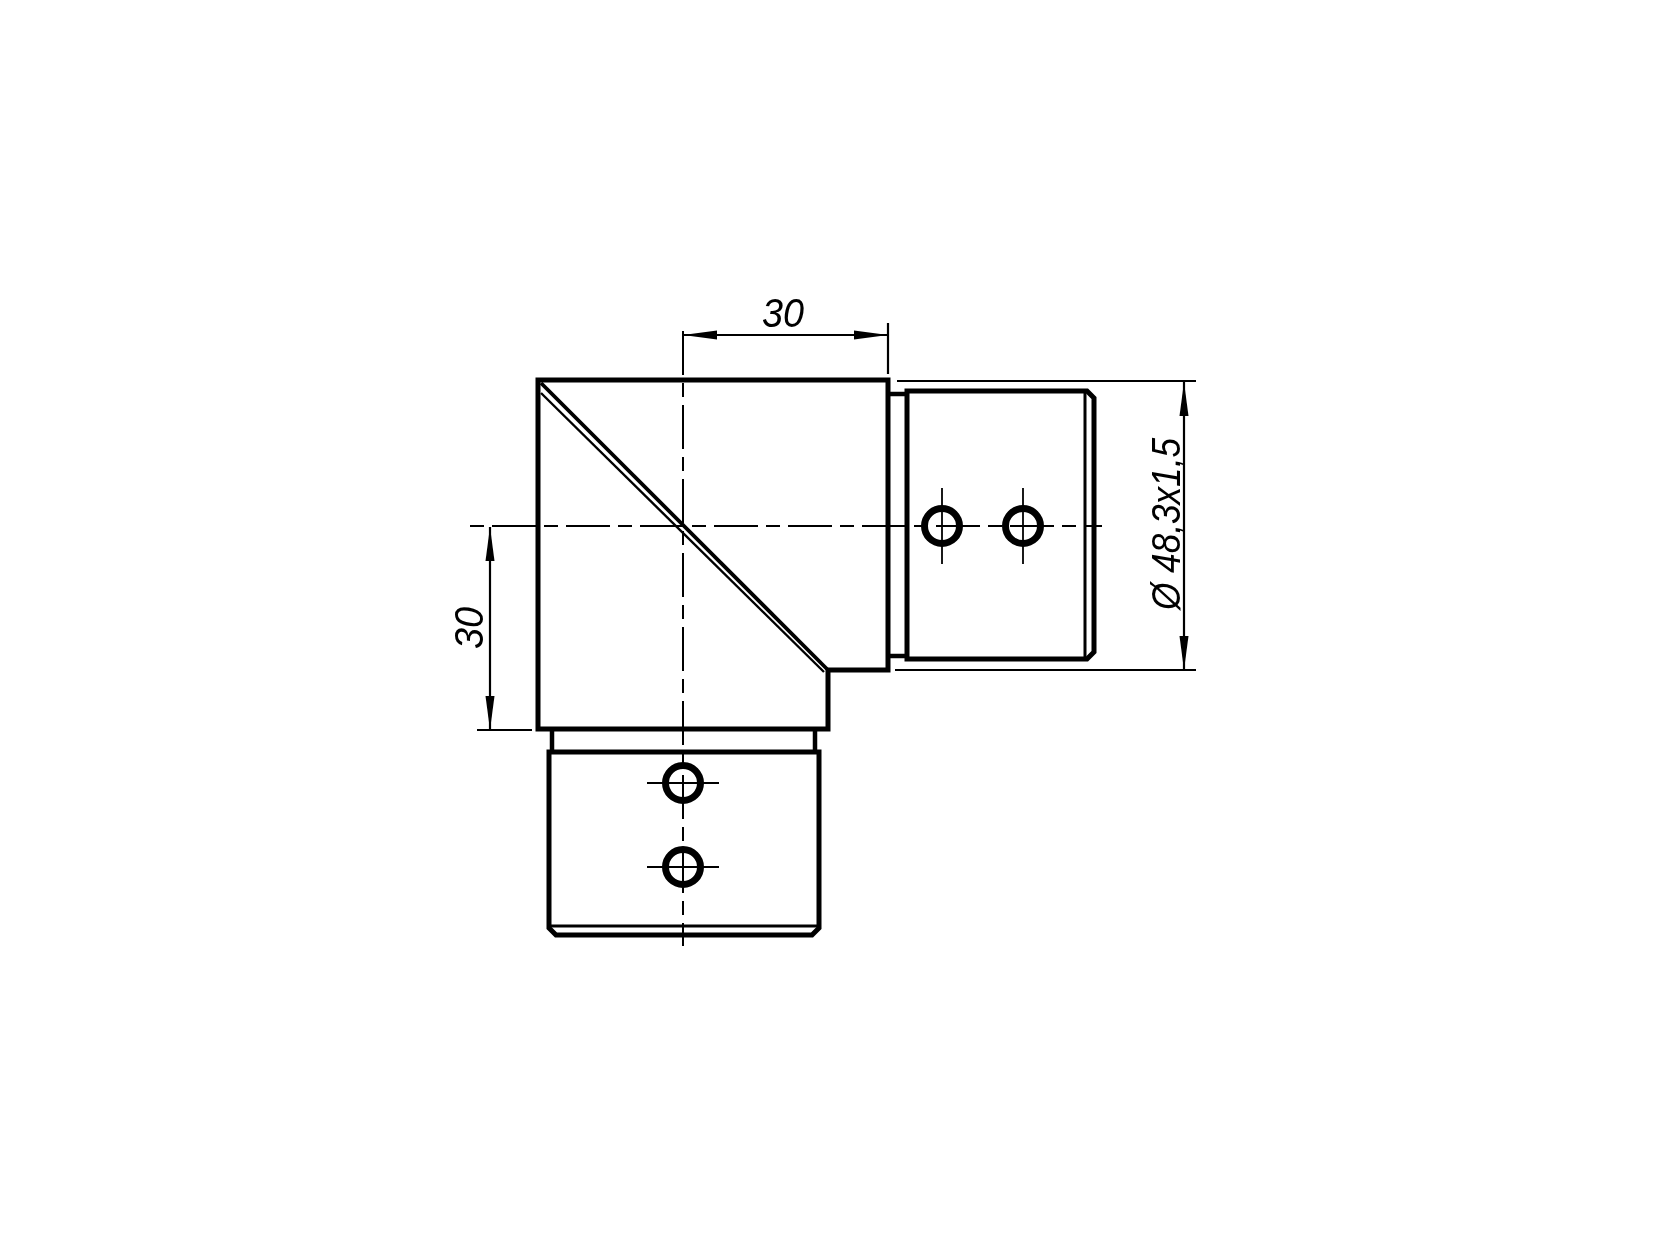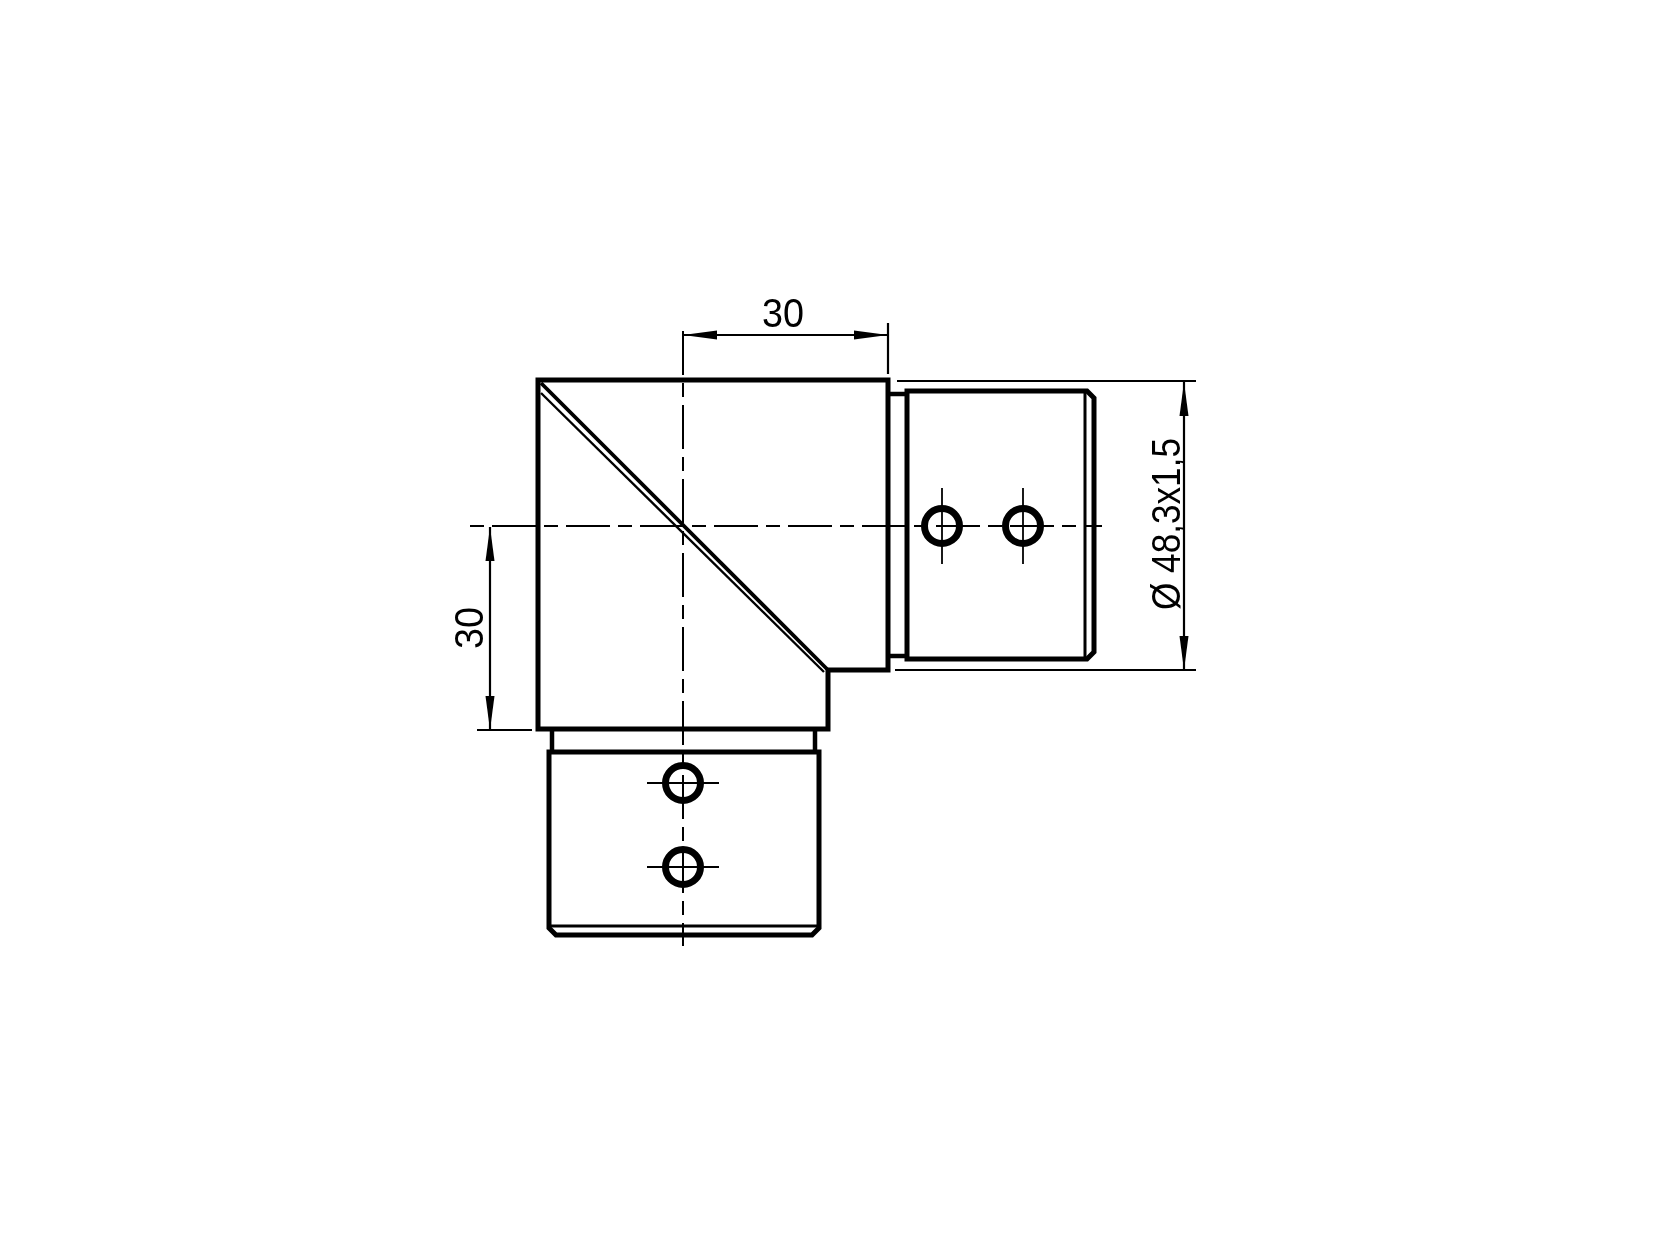--- a/index.html
+++ b/index.html
@@ -7,20 +7,21 @@
   body {
     width: 1680px; height: 1260px;
     background: var(--bg);
     font-family: "Liberation Sans", sans-serif;
   }
   .drawing-canvas {
     position: relative;
     width: 1680px; height: 1260px;
     background: var(--bg);
     overflow: hidden;
+    font-style: italic;
   }
   svg { display: block; }
   .thick   { fill: none; stroke: var(--line); stroke-width: 5;   stroke-linejoin: miter; }
   .medium  { fill: none; stroke: var(--line); stroke-width: 4.5; }
   .edge    { fill: none; stroke: var(--line); stroke-width: 3.8; }
   .edge2   { fill: none; stroke: var(--line); stroke-width: 2.4; }
   .chamfer { fill: none; stroke: var(--line); stroke-width: 3; }
   .hole    { fill: none; stroke: var(--line); stroke-width: 7; }
   .cross   { fill: none; stroke: var(--line); stroke-width: 1.8; }
   .thin    { fill: none; stroke: var(--line); stroke-width: 2.2; }

